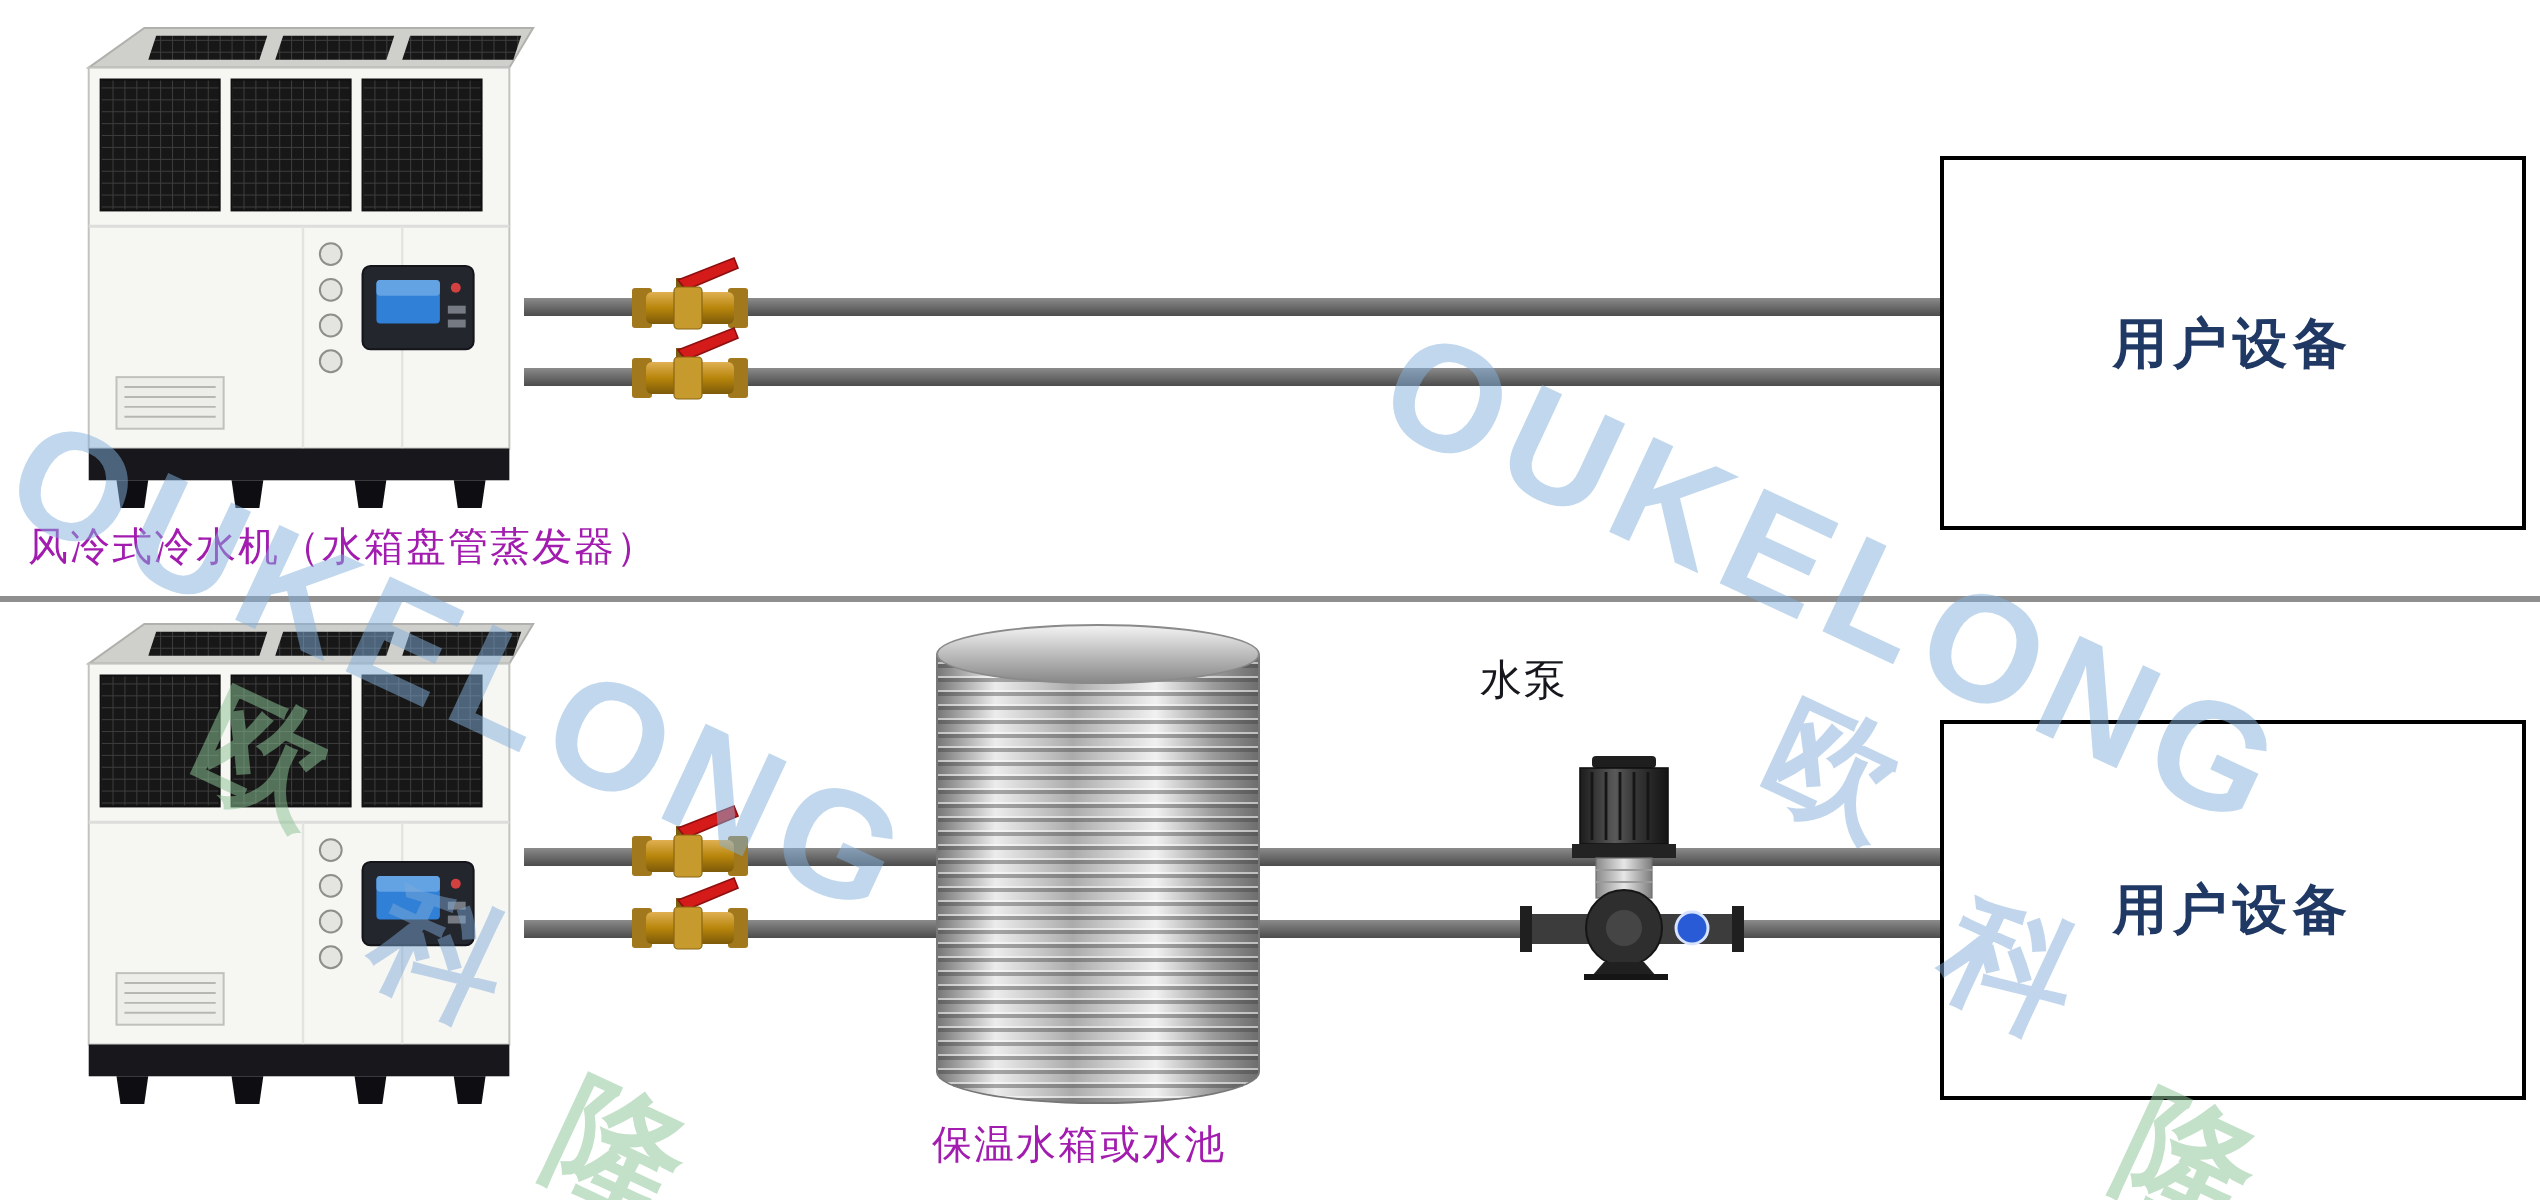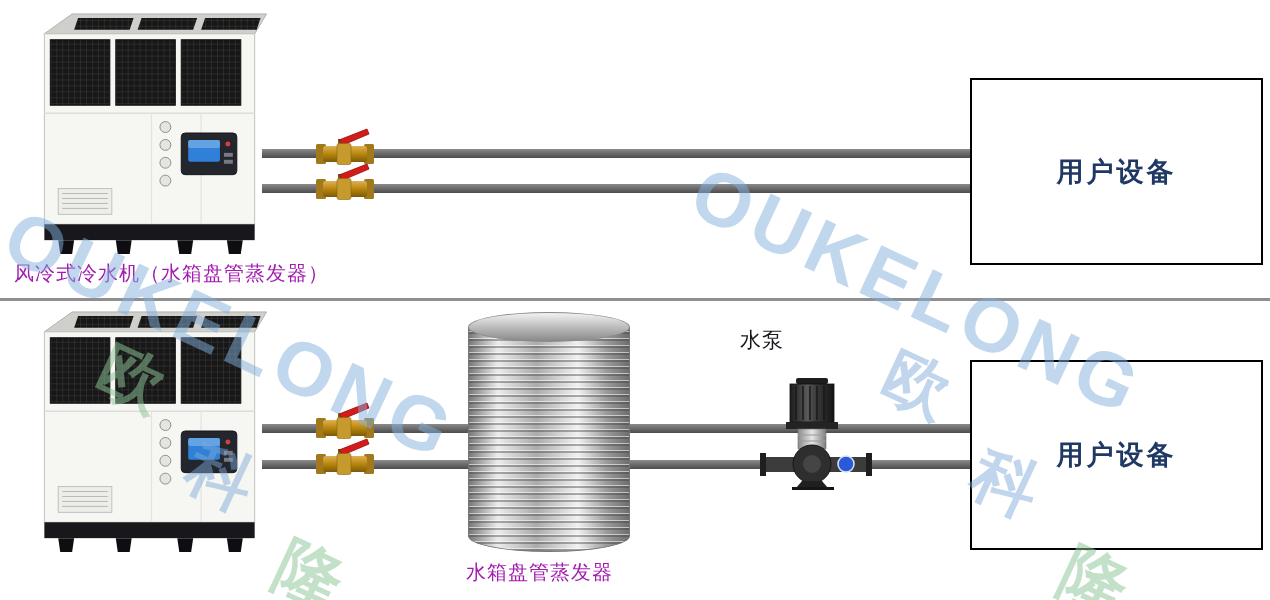--- a/index.html
+++ b/index.html
@@ -215,21 +215,21 @@
     <polygon points="42,103 62,103 68,110 36,110" fill="#202020"></polygon>
     <rect x="32" y="109" width="42" height="3" fill="#151515"></rect>
   </svg>
 
   <div class="equip-box" style="top:360px;height:190px;">
     <span class="equip-label">用户设备</span>
   </div>
 
   <div class="caption dark" style="left:740px;top:326px;">水泵</div>
   <div class="caption" style="left:14px;top:557px;margin-top:44px;">风冷式冷水机（壳管蒸发器）</div>
-  <div class="caption" style="left:466px;top:559px;">水箱盘管蒸发器</div>
+  <div class="caption" style="left:466px;top:559px;">保温水箱或水池</div>
 
   <div class="wm" style="left:715px;top:148px;">
     <span class="wm-latin">OUKELONG</span>
     <span class="wm-cn" style="left:250px;top:84px;">欧</span>
     <span class="wm-cn" style="left:372px;top:136px;">科</span>
     <span class="wm-cn green" style="left:494px;top:188px;">隆</span>
   </div>
   <div class="wm" style="left:28px;top:192px;">
     <span class="wm-latin">OUKELONG</span>
     <span class="wm-cn green" style="left:140px;top:80px;">欧</span>

